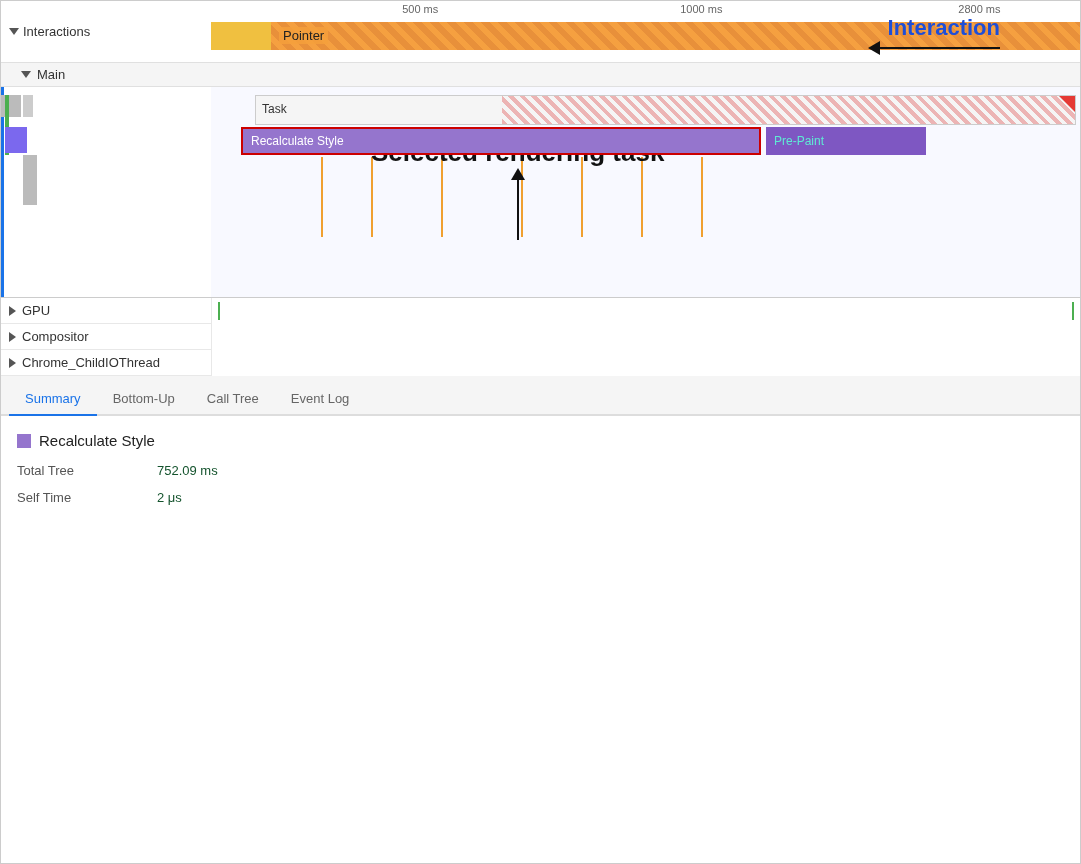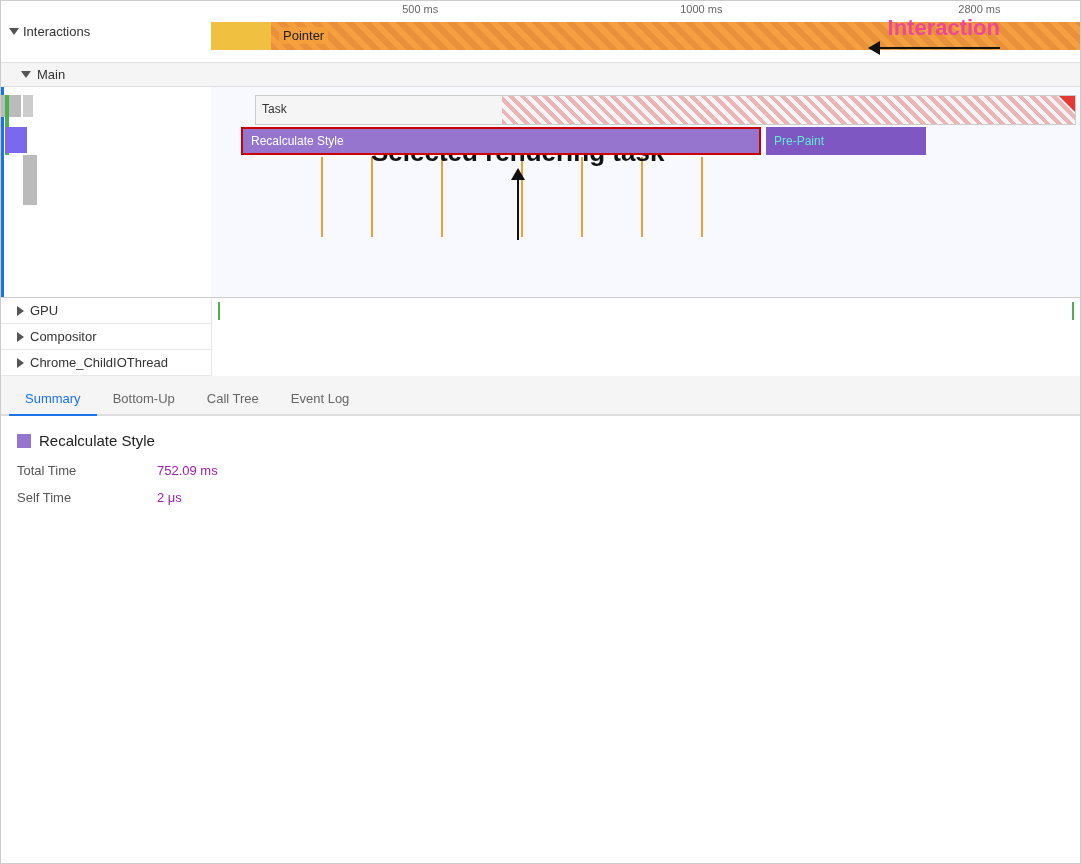--- a/index.html
+++ b/index.html
@@ -103,21 +103,21 @@
       right: 80px;
       display: flex;
       flex-direction: column;
       align-items: flex-end;
       gap: 0;
       pointer-events: none;
     }
     .annotation-text-interaction {
       font-size: 22px;
       font-weight: 600;
-      color: #ec4899;
+      color: #1d4ed8;
       white-space: nowrap;
     }
     .arrow-right {
       display: flex;
       align-items: center;
     }
     .arrow-line-horiz {
       width: 120px;
       height: 2px;
       background: #111;
@@ -267,21 +267,21 @@
       display: flex;
       align-items: center;
       height: 26px;
       border-bottom: 1px solid #e8e8e8;
       font-size: 13px;
       color: #333;
     }
     .track-label {
       width: 210px;
       flex-shrink: 0;
-      padding-left: 16px;
+      padding-left: 8px;
       display: flex;
       align-items: center;
       gap: 6px;
     }
     .triangle-right {
       width: 0; height: 0;
       border-top: 5px solid transparent;
       border-bottom: 5px solid transparent;
       border-left: 7px solid #555;
     }
@@ -349,21 +349,21 @@
       align-items: baseline;
       margin-bottom: 12px;
       font-size: 13px;
       color: #555;
     }
     .summary-key {
       width: 140px;
       flex-shrink: 0;
     }
     .summary-val {
-      color: #a21caf;
+      color: #14532d;
       font-size: 13px;
     }
 
     
     .affected-row {
       display: flex;
       align-items: center;
       margin-bottom: 12px;
       font-size: 13px;
       color: #555;
@@ -538,21 +538,21 @@
 </div>
 
 <div class="summary-panel">
 
   <div class="summary-title-row">
     <div class="purple-square"></div>
     <span class="summary-title-text">Recalculate Style</span>
   </div>
 
   <div class="summary-row">
-    <span class="summary-key">Total Time</span>
+    <span class="summary-key">Total Tree</span>
     <span class="summary-val">752.09 ms</span>
   </div>
 
   <div class="summary-row">
     <span class="summary-key">Self Time</span>
     <span class="summary-val">2 μs</span>
   </div>
 
 </div>
 

